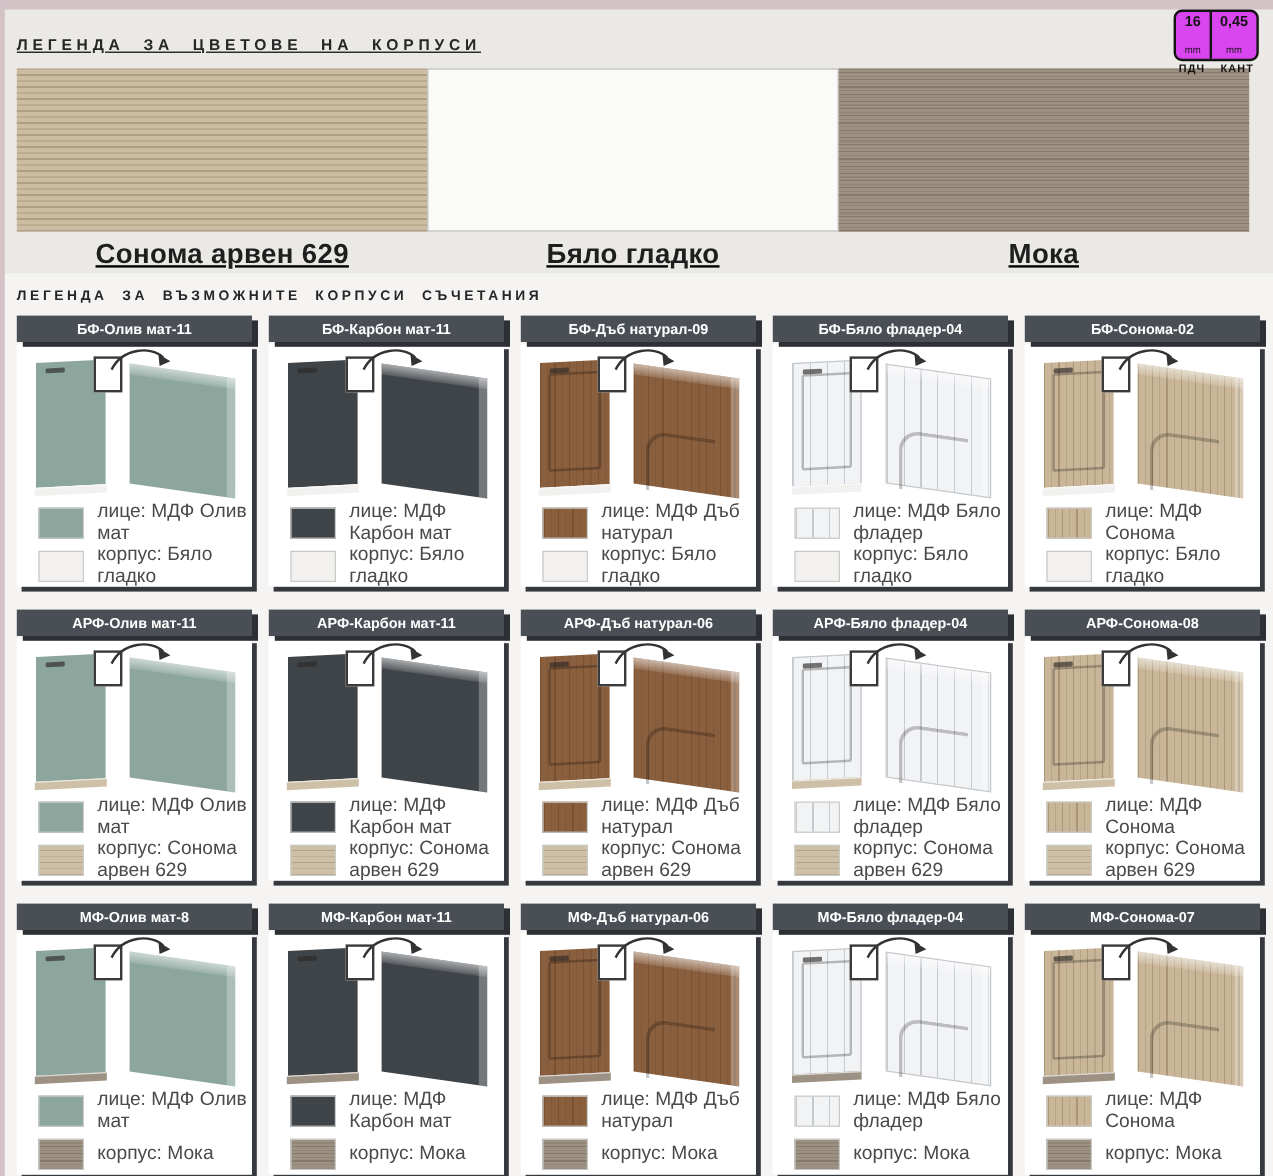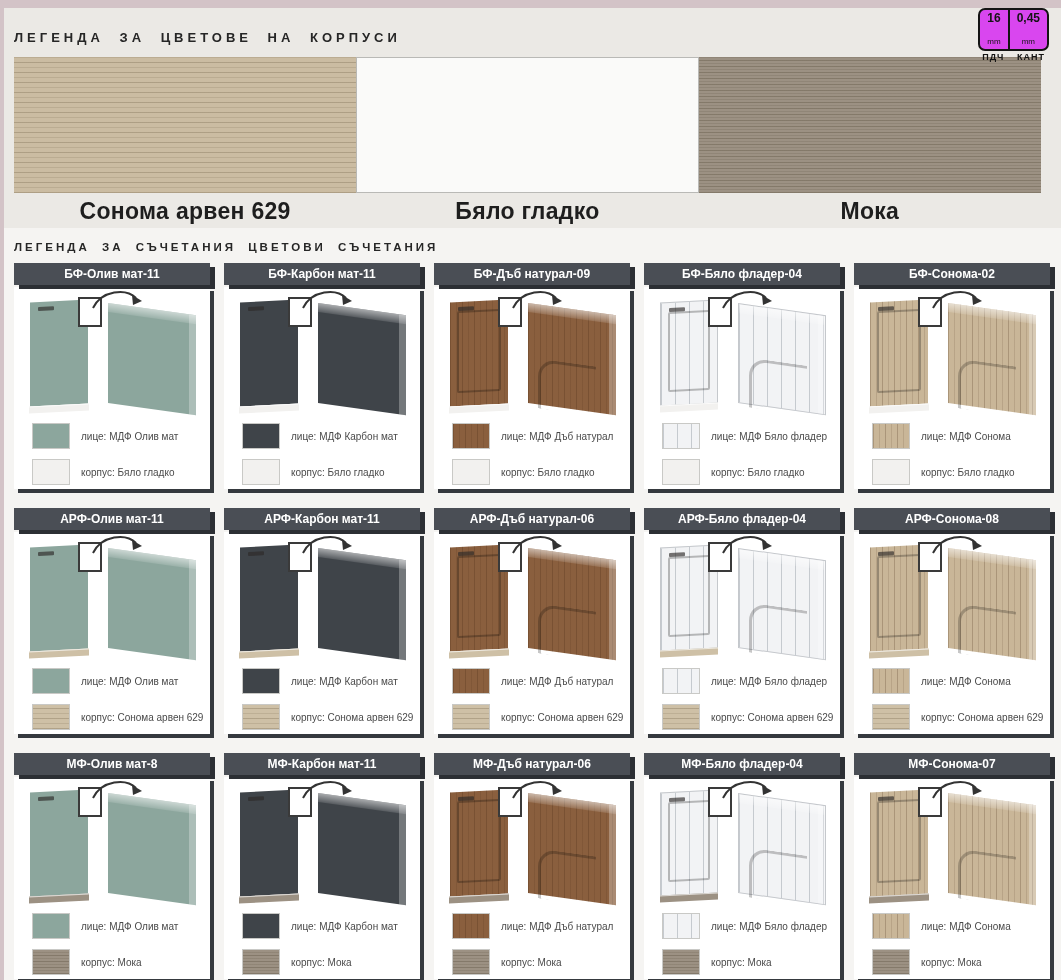--- a/index.html
+++ b/index.html
@@ -4,21 +4,21 @@
 <style>
   * { margin:0; padding:0; box-sizing:border-box; }
   html,body { width:1061px; height:980px; overflow:hidden; }
   body { font-family:"Liberation Sans", sans-serif; position:relative; background:#F5F4F2; }
 
   
   .top-band { position:absolute; top:0; left:0; right:0; height:8px; background:var(--frame,#D3C3C7); z-index:5; }
   .left-band { position:absolute; top:0; left:0; bottom:0; width:4px; background:var(--frame,#D3C3C7); z-index:5; }
 
   
-  .corpus-section { position:absolute; top:8px; left:4px; right:0; height:220px; background:var(--bg-top,#EBE9E5); padding:22px 14px 0 10px; }
+  .corpus-section { position:absolute; top:8px; left:4px; right:0; height:220px; background:var(--bg-top,#EBE9E5); padding:22px 14px 0 10px;text-decoration:underline; }
   .corpus-title { font-size:13px; font-weight:bold; letter-spacing:4px; word-spacing:8px; color:#262626; }
   .swatch-row { display:flex; margin-top:12px; padding-right:6px; }
   .swatch-block { flex:1; }
   .swatch { height:136px; width:100%; }
   .swatch.light-edge { border:1px solid #B9B9B6; }
   .swatch-label { text-align:center; font-size:23px; font-weight:bold; color:#1E1E1E; margin-top:5px; letter-spacing:0.3px; }
 
   
   .badge-wrap { position:absolute; top:8px; right:12px; z-index:9; text-align:center; }
   .badge-box { display:flex; background:#d946ef; border:2px solid #141414; border-radius:7px; overflow:hidden; }
@@ -48,21 +48,21 @@
   .panel-right { position:absolute; left:94px; top:16px; width:88px; height:100px; transform:skewY(8deg); transform-origin:0 0; }
   .panel-right::before { content:""; position:absolute; top:0; left:0; right:0; height:9px; background:linear-gradient(rgba(255,255,255,0.55), rgba(255,255,255,0.12)); }
   .panel-right::after { content:""; position:absolute; top:0; right:0; bottom:0; width:7px; background:rgba(255,255,255,0.28); }
   .panel-detail { display:none; position:absolute; left:10px; bottom:-4px; width:58px; height:50px; border-top:3px solid rgba(0,0,0,0.22); border-left:3px solid rgba(0,0,0,0.22); border-top-left-radius:18px; }
   .light-edge { border:1px solid #C5C8CC; }
 
   
   .legend { padding:6px 0 0 18px; }
   .legend-row { display:flex; align-items:center; gap:11px; height:30px; margin-bottom:6px; }
   .chip { width:38px; height:26px; border:1px solid #C9C9C6; flex:none; }
-  .legend-text { font-size:10px; color:#4A4A4A; }
+  .legend-text { font-size:16px; color:#4A4A4A; }
 
   
   .tex-flat { background:var(--c); }
   .tex-wood-v { background-color:var(--c); background-image:repeating-linear-gradient(90deg, rgba(60,32,12,0.22) 0 1px, transparent 1px 6px, rgba(60,32,12,0.12) 6px 7px, transparent 7px 12px); }
   .tex-wood-h { background-color:var(--c); background-image:repeating-linear-gradient(0deg, rgba(70,55,28,0.22) 0 1px, transparent 1px 5px, rgba(70,55,28,0.12) 5px 6px, transparent 6px 10px); }
   .tex-wood-h-fine { background-color:var(--c); background-image:repeating-linear-gradient(0deg, rgba(60,50,30,0.25) 0 1px, transparent 1px 3px, rgba(60,50,30,0.12) 3px 4px, transparent 4px 6px); }
   .tex-grooves { background-color:var(--c); background-image:repeating-linear-gradient(90deg, rgba(125,135,145,0.38) 0 1px, transparent 1px 14px); }
 </style>
 </head>
 <body>
@@ -99,21 +99,21 @@
     <div class="swatch-label">Бяло гладко</div>
   </div>
       <div class="swatch-block">
     <div class="swatch tex-wood-h-fine" style="--c: #9C9183; --cd: #867B6C;"></div>
     <div class="swatch-label">Мока</div>
   </div>
     </div>
 </section>
 
 <section class="combos-section">
-  <h2 class="combos-title">ЛЕГЕНДА ЗА СЪЧЕТАНИЯ ЦВЕТОВИ СЪЧЕТАНИЯ</h2>
+  <h2 class="combos-title">ЛЕГЕНДА ЗА ВЪЗМОЖНИТЕ КОРПУСИ СЪЧЕТАНИЯ</h2>
   <div class="grid" id="cards-grid">
       <div class="card">
     <div class="card-header">
       <span class="t">БФ-Олив мат-11</span>
     </div>
     <div class="card-body">
       <div class="door-scene">
         <div class="door-left tex-flat" style="--c: #8CA69D; --cd: #7C958C;">
           <div class="door-handle"></div>
 

